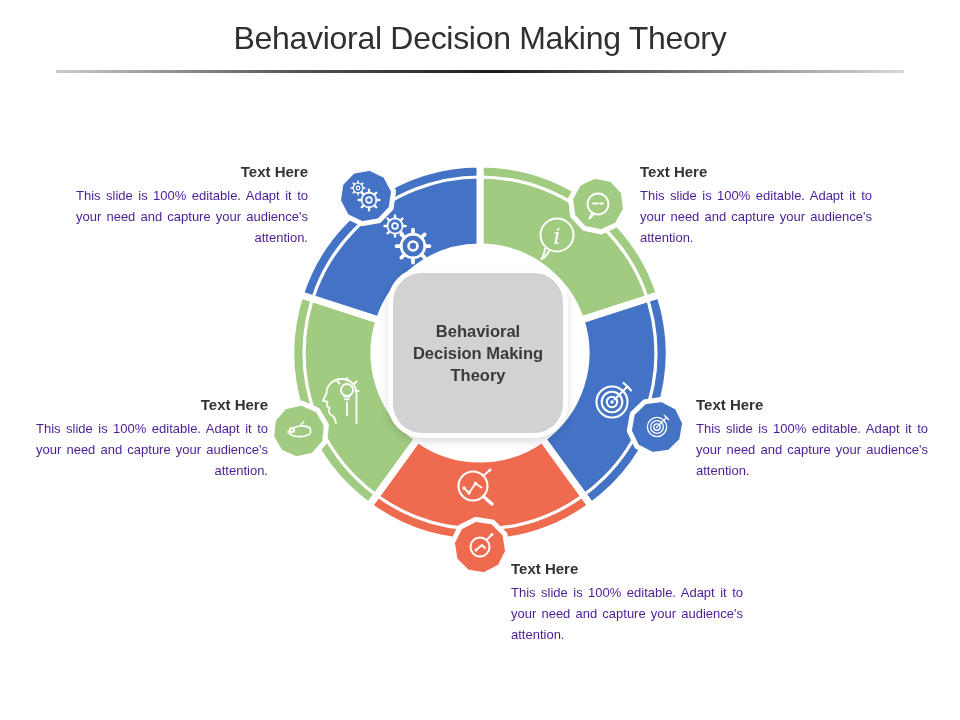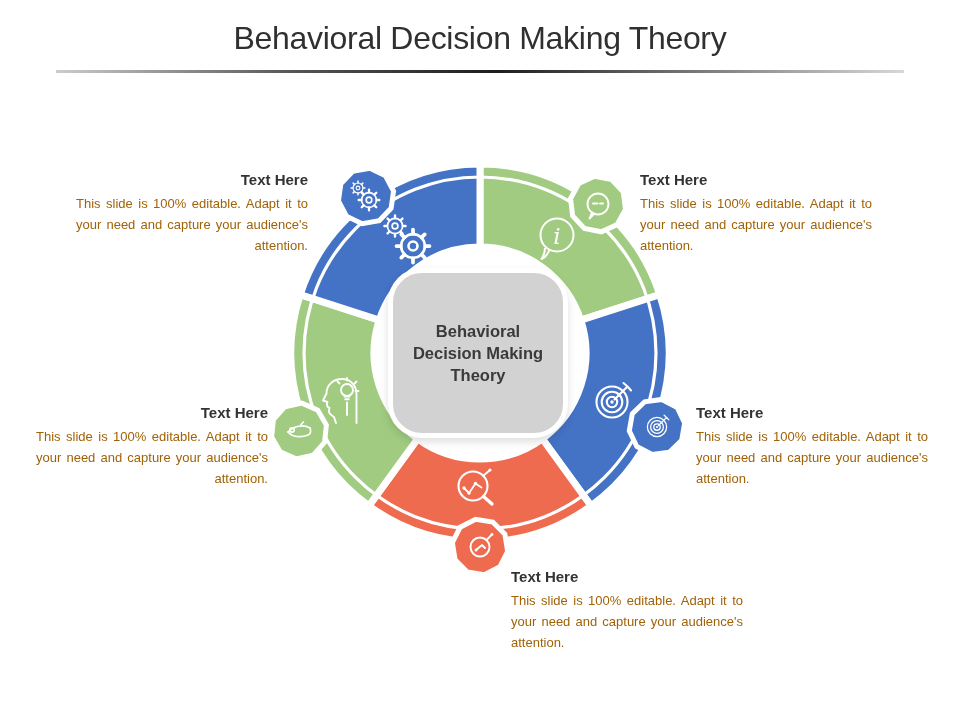--- a/index.html
+++ b/index.html
@@ -17,22 +17,22 @@
   }
   .diagram-svg{position:absolute;left:0;top:0;}
   .center-box{
     position:absolute;left:388px;top:268px;width:180px;height:170px;
     box-sizing:border-box;border:5px solid #ffffff;border-radius:34px;
     background:#d2d2d2;display:flex;align-items:center;justify-content:center;
     padding:0 14px;text-align:center;box-shadow:0 4px 9px rgba(0,0,0,0.13);
   }
   .center-box .label{font-size:16.5px;font-weight:700;color:#3a3a3a;line-height:1.35;}
   .text-block{position:absolute;width:232px;}
-  .text-block h3{margin:16px 0 6px 0;font-size:15px;font-weight:700;color:#333333;}
-  .text-block p{margin:0;font-size:13px;color:#a16207;line-height:1.6;text-align:justify;}
+  .text-block h3{margin:8px 0 6px 0;font-size:15px;font-weight:700;color:#333333;}
+  .text-block p{margin:0;font-size:13px;color:#4c1d95;line-height:1.6;text-align:justify;}
   .tb-right{text-align:right;}
   .tb-right p{text-align-last:right;}
   .tb-left{text-align:left;}
   .tb-left p{text-align-last:left;}
   .pos-top-left{left:76px;top:155px;}
   .pos-top-right{left:640px;top:155px;}
   .pos-right{left:696px;top:388px;}
   .pos-left{left:36px;top:388px;}
   .pos-bottom{left:511px;top:552px;}
 </style>

